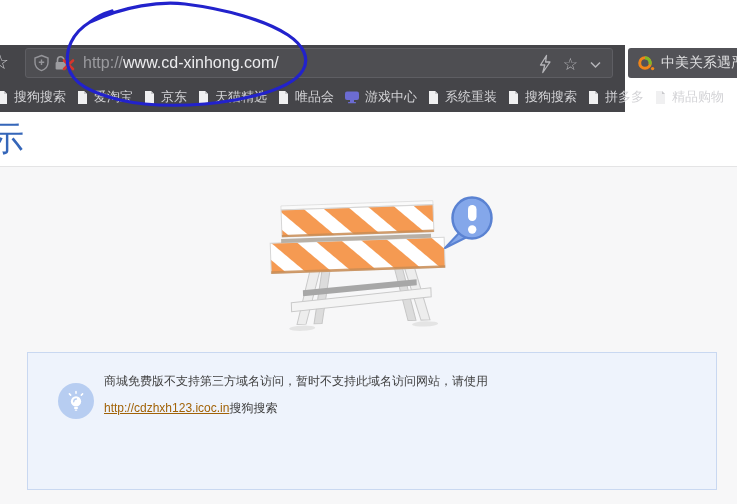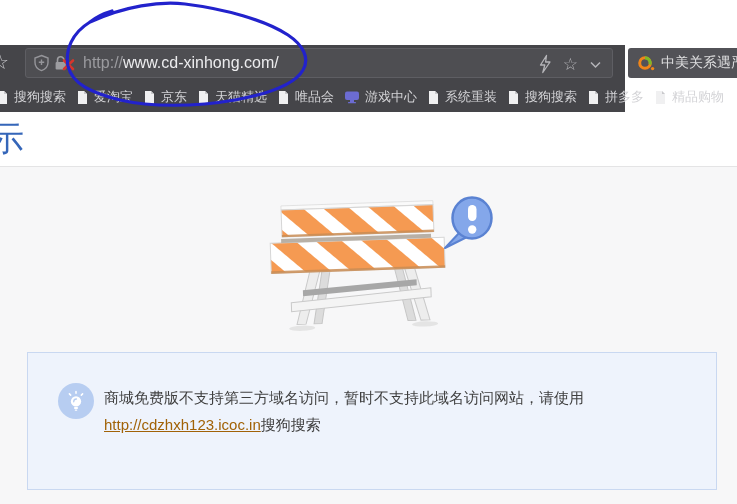--- a/index.html
+++ b/index.html
@@ -47,22 +47,22 @@
   
   .notice{
     position:absolute;left:27px;top:240px;width:690px;height:138px;box-sizing:border-box;
     background:#eef3fc;border:1px solid #c9d8f1;
   }
   .bulb{
     position:absolute;left:30px;top:30px;width:36px;height:36px;border-radius:50%;
     background:#b7cdf1;display:flex;align-items:center;justify-content:center;
   }
   .notice-text{
-    position:absolute;left:76px;top:31px;width:580px;
-    font-size:15px;line-height:27px;color:#3f3f3f;
+    position:absolute;left:76px;top:15px;width:580px;
+    font-size:12px;line-height:27px;color:#3f3f3f;
   }
   .notice-link{color:#a16207;text-decoration:underline;}
   
   .annotation{position:absolute;left:0;top:0;pointer-events:none;z-index:99;}
 </style>
 </head>
 <body>
 
 <div class="chrome">
   <div class="addr-row">

